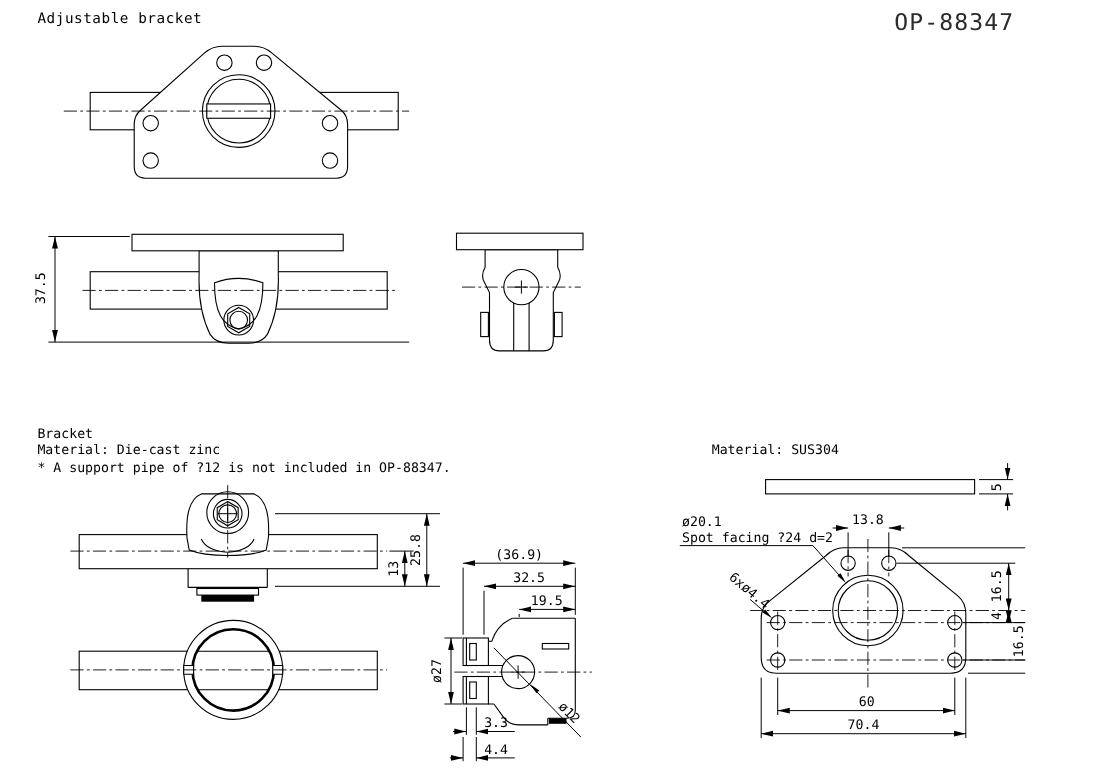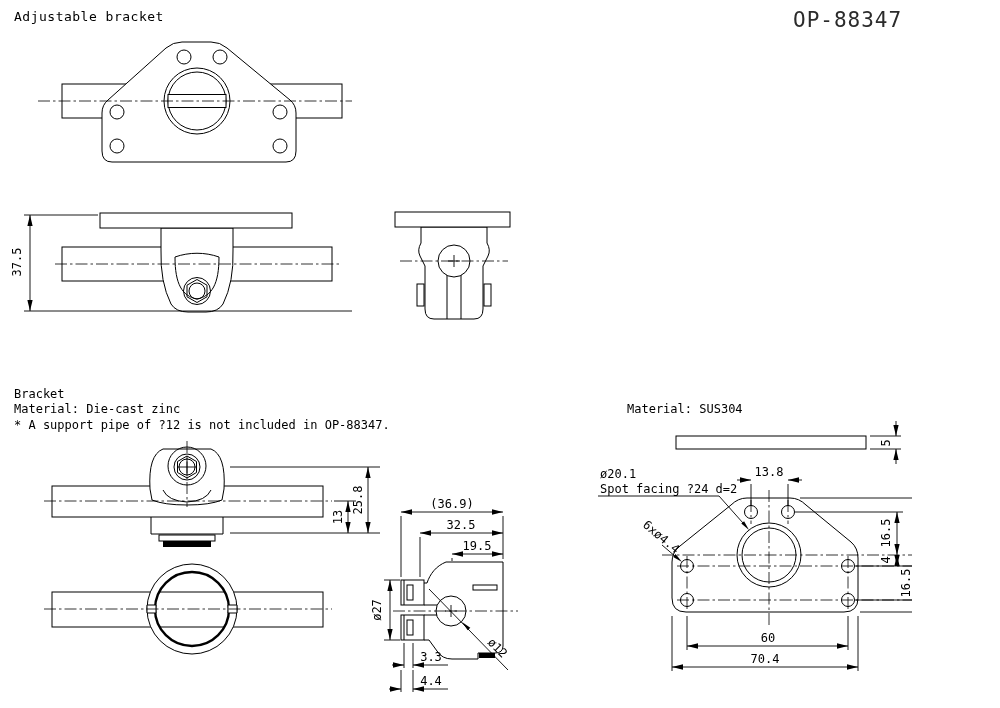--- a/index.html
+++ b/index.html
@@ -1,16 +1,16 @@
 <!DOCTYPE html>
 <html><head>
 <meta charset="utf-8">
 <style>
   html,body{margin:0;padding:0;background:#fff;}
-  #canvas{position:relative;width:912px;height:708px;background:#fff;overflow:hidden;}
+  #canvas{position:relative;width:912px;height:708px;background:#fff;overflow:hidden;margin-left:20px;}
   svg{display:block;}
   .ln{stroke:#000;fill:none;stroke-width:1;}
   .lnw{stroke:#000;fill:#fff;stroke-width:1;}
   .thick{stroke:#000;fill:none;stroke-width:2.4;}
   .cl{stroke:#000;fill:none;stroke-width:.8;stroke-dasharray:12 3 2.5 3;}
   .dim{stroke:#000;fill:none;stroke-width:.9;}
   .blk{fill:#000;stroke:none;}
   text{font-family:"DejaVu Sans Mono","Liberation Mono",monospace;fill:#000;}
   .t12{font-size:12px;}
   .t13{font-size:13px;letter-spacing:.5px;}

